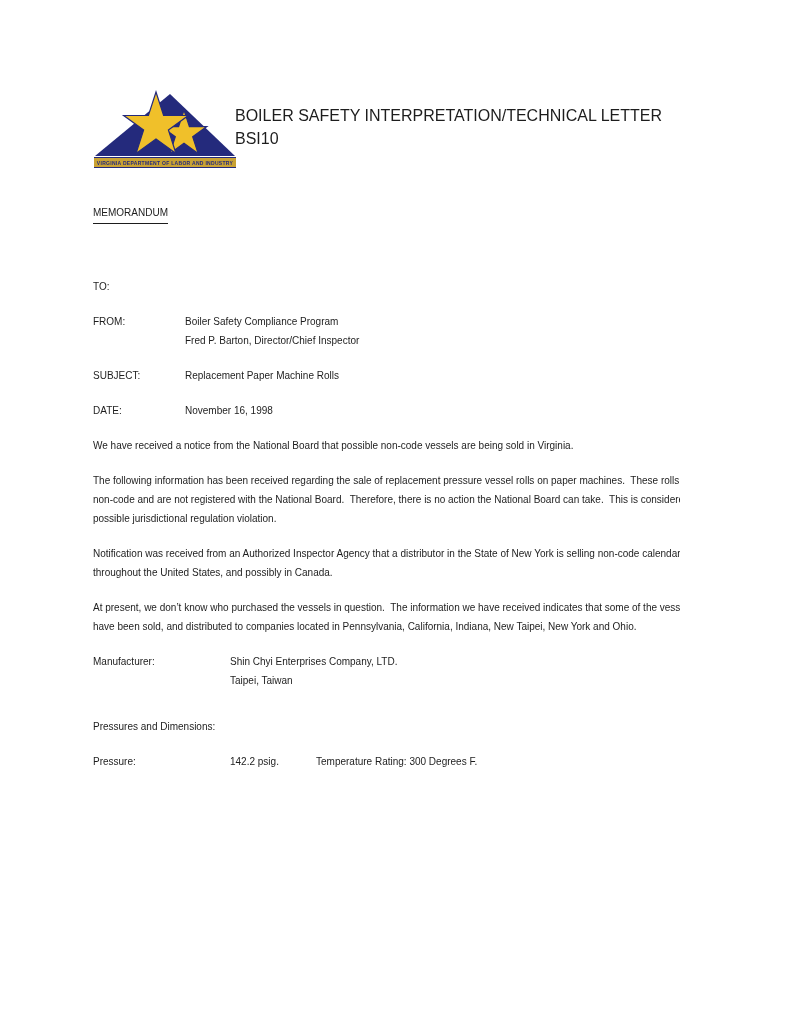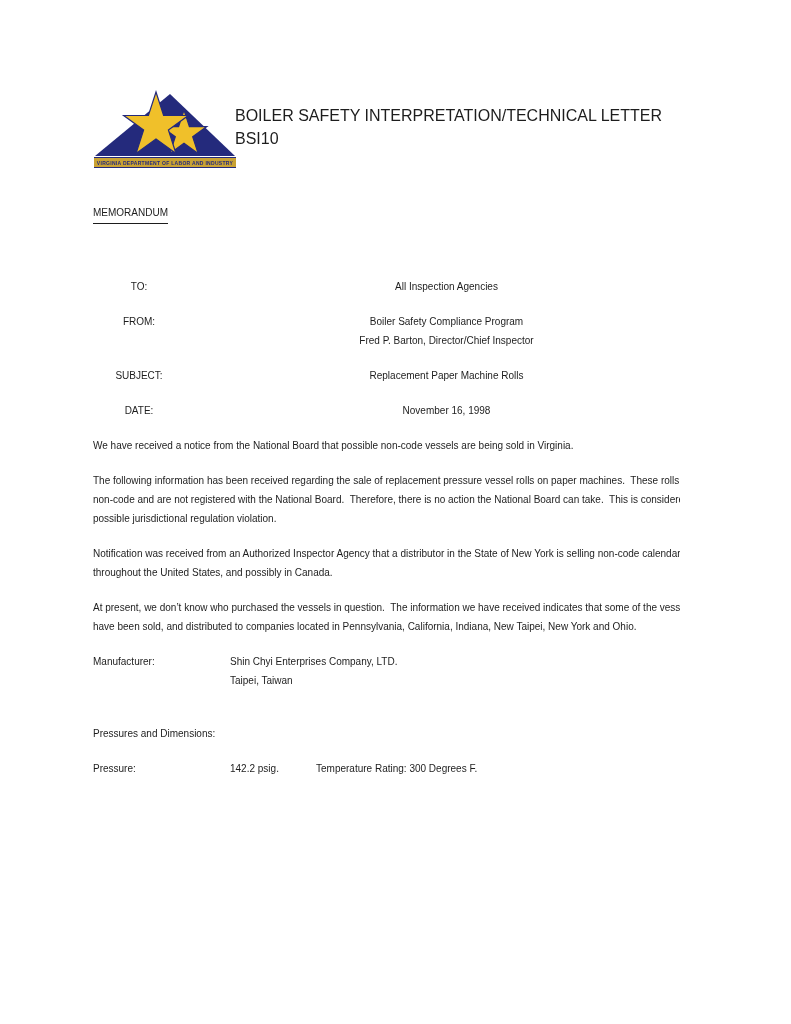--- a/index.html
+++ b/index.html
@@ -30,22 +30,22 @@
   }
 
   
   .content { position: absolute; left: 93px; top: 203px; width: 615px; font-size: 10px; line-height: 19px; }
 
   .memo-heading { margin: 0 0 53px 0; }
   .memo-heading span {
     display: inline-block; border-bottom: 1.5px solid #1d1d1d; padding-bottom: 1px;
   }
 
-  .memo-row { display: grid; grid-template-columns: 92px 1fr; margin-bottom: 16px; text-align: center; }
-  .info-row { display: grid; grid-template-columns: 137px 1fr; margin-bottom: 34px; }
+  .memo-row { display: grid; grid-template-columns: 92px 1fr; margin-bottom: 16px; }
+  .info-row { display: grid; grid-template-columns: 137px 1fr; margin-bottom: 27px; }
   .pressure-row { display: grid; grid-template-columns: 137px 86px 1fr; }
 
   .body-block { margin-top: 16px; }
   .body-block p, .content p { margin: 0 0 16px 0; white-space: pre-wrap; }
   .pressures-heading { margin: 0 0 15px 0; }
 </style>
 </head>
 <body>
 
 <div class="page">
@@ -65,21 +65,20 @@
   </div>
 
   <div class="content">
 
     <div class="memo-heading">
       <span>MEMORANDUM</span>
     </div>
 
     <div class="memo-row">
       <div>TO:</div>
-      <div>All Inspection Agencies</div>
     </div>
 
     <div class="memo-row">
       <div>FROM:</div>
       <div>
         <div>Boiler Safety Compliance Program</div>
         <div>Fred P. Barton, Director/Chief Inspector</div>
       </div>
     </div>
 

